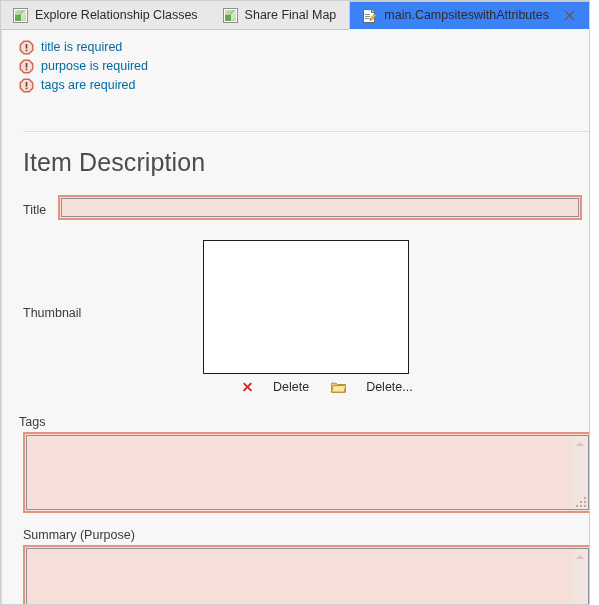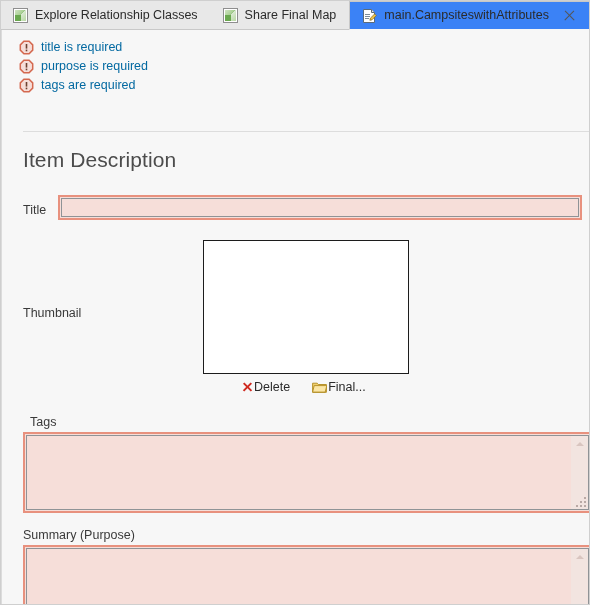--- a/index.html
+++ b/index.html
@@ -157,21 +157,21 @@
   
   .content {
     position: absolute;
     left: 0; top: 102px;
     width: 590px;
   }
 
   .page-title {
     position: absolute;
     left: 13px; top: 16px;
-    font-size: 21px;
+    font-size: 25px;
     font-weight: 400;
     color: #4c4c4c;
     letter-spacing: .1px;
   }
 
   .field-label {
     position: absolute;
     font-size: 12.5px;
     color: #3a3a3a;
     text-align: right;
@@ -231,21 +231,21 @@
     position: absolute;
     display: flex;
     align-items: center;
     gap: 22px;
     font-size: 12.5px;
     color: #2b2b2b;
   }
   .act {
     display: flex;
     align-items: center;
-    gap: 1px;
+    gap: 20px;
     cursor: default;
   }
   .icon-x {
     width: 11px; height: 11px;
     position: relative;
     flex: 0 0 auto;
   }
   .icon-x::before, .icon-x::after {
     content: "";
     position: absolute;
@@ -355,25 +355,25 @@
           <span class="icon-x"></span>
           <span>Delete</span>
         </span>
         <span class="act">
           <span class="icon-folder">
             <svg width="15" height="12" viewBox="0 0 15 12">
               <path d="M.6 2.2 h4.6 l1.1 1.3 h8.1 v7.8 h-13.8 z" fill="#f0cf6e" stroke="#b08a1e" stroke-width=".9"></path>
               <path d="M2.2 4.6 h12.6 l-1.6 6.5 h-12.6 z" fill="#fbe6a6" stroke="#b08a1e" stroke-width=".9"></path>
             </svg>
           </span>
-          <span>Final...</span>
+          <span>Delete...</span>
         </span>
       </div>
 
-      <div class="field-label" style="left:20px; top:283px;">Tags</div>
+      <div class="field-label" style="left:9px; top:283px;">Tags</div>
       <div class="err-input" style="left:13px; top:300px; width:569px; height:81px;">
         <div class="err-input-inner">
           <div class="ta-scroll">
             <div class="sb-arrow"></div>
           </div>
           <div class="grip">
             <i style="right:0px; bottom:0px;"></i>
               <i style="right:4px; bottom:0px;"></i>
               <i style="right:8px; bottom:0px;"></i>
             <i style="right:0px; bottom:4px;"></i>

